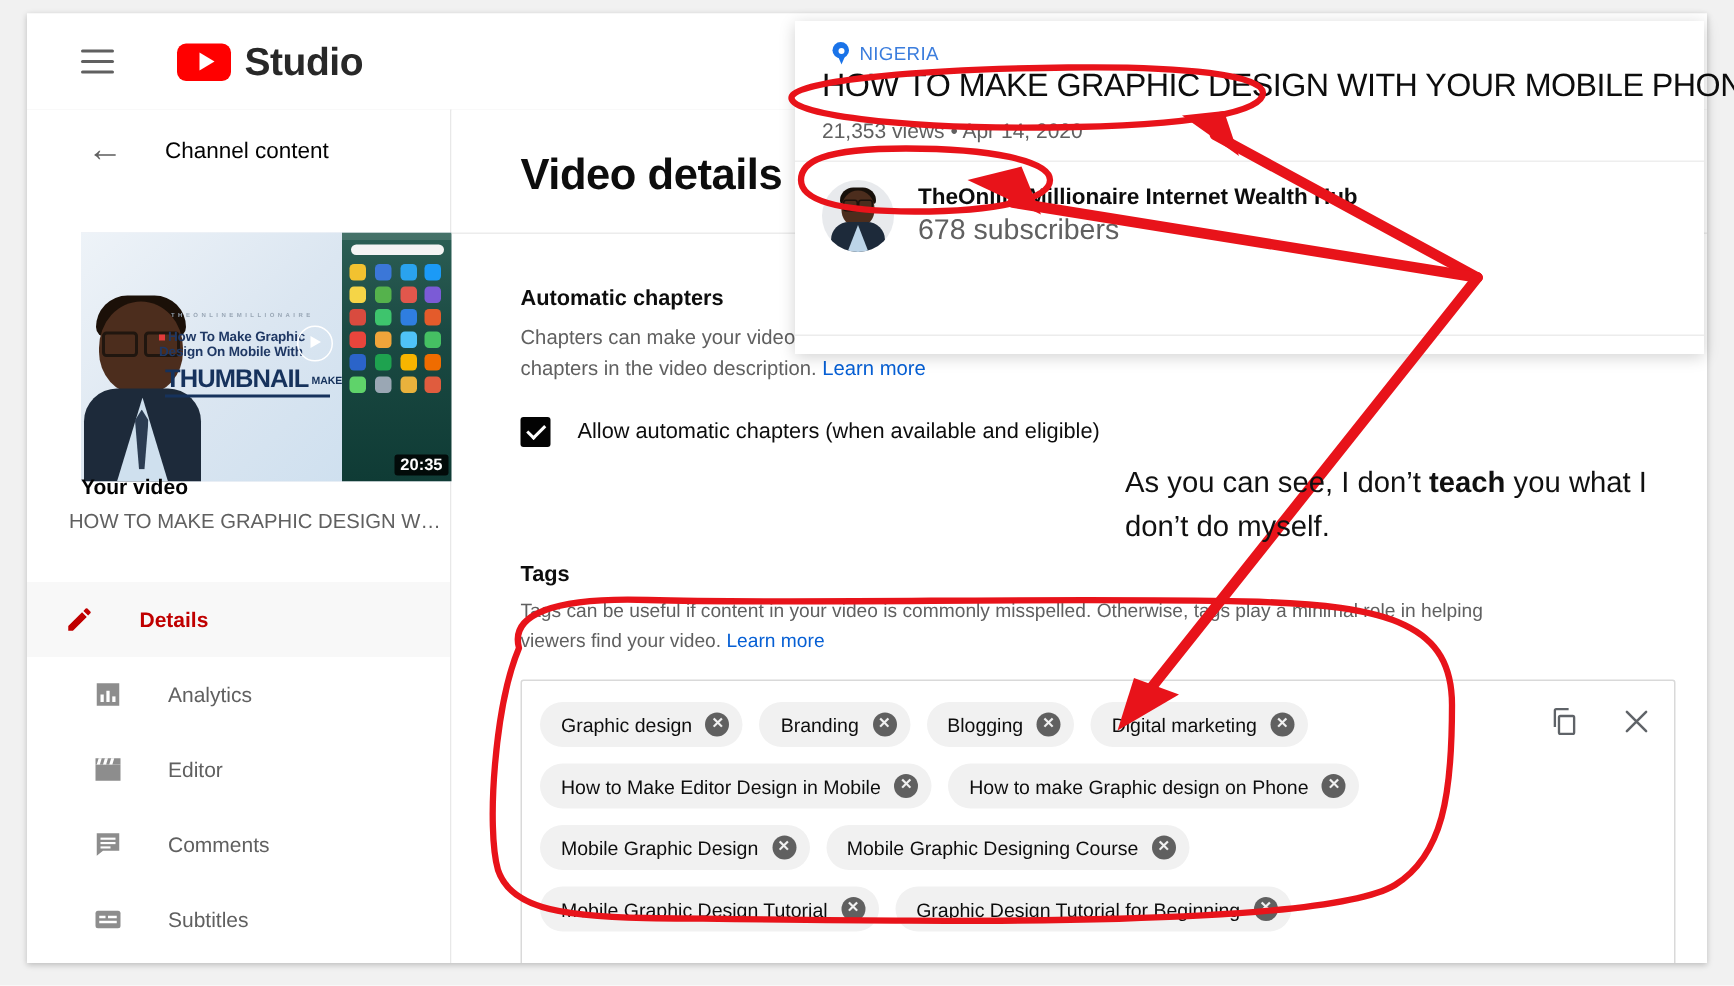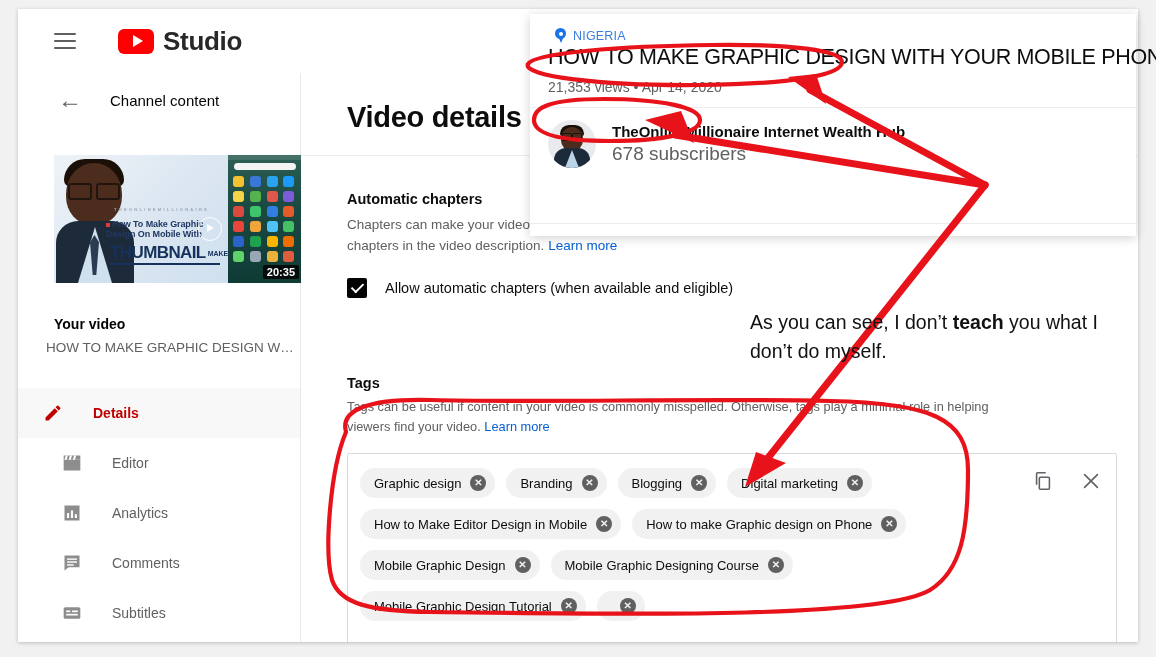--- a/index.html
+++ b/index.html
@@ -36,21 +36,21 @@
   
   #sidebar{
     position:absolute;left:0;top:64px;width:282px;bottom:0;
     background:#fff;border-right:1px solid #e8e8e8;
   }
   .back-row{display:flex;align-items:center;height:54px;padding-left:40px;cursor:pointer;}
   .back-arrow{font-size:24px;color:#606060;line-height:1;}
   .back-label{font-size:15px;color:#030303;margin-left:28px;}
 
   
-  .thumb-wrap{position:absolute;left:36px;top:82px;width:248px;height:128px;
+  .thumb-wrap{position:absolute;left:36px;top:82px;width:248px;height:166px;
     overflow:hidden;background:#dfe6ef;}
   .thumb-left{position:absolute;left:0;top:0;width:174px;height:100%;
     background:linear-gradient(135deg,#eef3f8 0%,#dbe6f1 55%,#cfe0ef 100%);}
   .face{position:absolute;left:2px;bottom:0;width:78px;height:126px;}
   .face .head{position:absolute;left:10px;top:6px;width:56px;height:62px;
     background:#4c2d1d;border-radius:50% 50% 46% 46%;}
   .face .hair{position:absolute;left:8px;top:2px;width:60px;height:28px;
     background:#1b1008;border-radius:30px 30px 10px 10px;}
   .face .glasses{position:absolute;left:12px;top:26px;width:52px;height:13px;}
   .face .glasses:before,.face .glasses:after{content:"";position:absolute;top:0;
@@ -248,38 +248,38 @@
       <div class="nav-item active">
         <span class="ico">
           <svg width="20" height="20" viewBox="0 0 24 24" fill="#c00000">
               <path d="M3 17.25V21h3.75L17.81 9.94l-3.75-3.75L3 17.25zM20.71 7.04a1 1 0 0 0 0-1.41l-2.34-2.34a1 1 0 0 0-1.41 0l-1.83 1.83 3.75 3.75 1.83-1.83z"></path>
             </svg>
         </span>
         <span class="lbl">Details</span>
       </div>
       <div class="nav-item">
         <span class="ico">
-          <svg width="20" height="20" viewBox="0 0 24 24">
-              <rect x="2" y="8" width="20" height="13" fill="#8d8d8d"></rect>
-              <path d="M2 3h20v5H2z" fill="#8d8d8d"></path>
-              <path d="M4.5 3l-1.5 5h2.5l1.5-5zM9.5 3L8 8h2.5L12 3zM14.5 3L13 8h2.5L17 3z" fill="#fff"></path>
-            </svg>
-        </span>
-        <span class="lbl">Editor</span>
-      </div>
-      <div class="nav-item">
-        <span class="ico">
           <svg width="20" height="20" viewBox="0 0 24 24" fill="#606060">
               <path d="M3 3h18v18H3z" fill="#8d8d8d"></path>
               <rect x="6" y="12" width="2.6" height="6" fill="#fff"></rect>
               <rect x="10.7" y="9" width="2.6" height="9" fill="#fff"></rect>
               <rect x="15.4" y="13.5" width="2.6" height="4.5" fill="#fff"></rect>
             </svg>
         </span>
         <span class="lbl">Analytics</span>
+      </div>
+      <div class="nav-item">
+        <span class="ico">
+          <svg width="20" height="20" viewBox="0 0 24 24">
+              <rect x="2" y="8" width="20" height="13" fill="#8d8d8d"></rect>
+              <path d="M2 3h20v5H2z" fill="#8d8d8d"></path>
+              <path d="M4.5 3l-1.5 5h2.5l1.5-5zM9.5 3L8 8h2.5L12 3zM14.5 3L13 8h2.5L17 3z" fill="#fff"></path>
+            </svg>
+        </span>
+        <span class="lbl">Editor</span>
       </div>
       <div class="nav-item">
         <span class="ico">
           <svg width="20" height="20" viewBox="0 0 24 24">
               <path d="M3 3h18v14H8l-5 4z" fill="#8d8d8d"></path>
               <rect x="6" y="6.5" width="12" height="1.7" fill="#fff"></rect>
               <rect x="6" y="10" width="12" height="1.7" fill="#fff"></rect>
               <rect x="6" y="13.5" width="8" height="1.7" fill="#fff"></rect>
             </svg>
         </span>
@@ -363,20 +363,21 @@
                 <span>Mobile Graphic Designing Course</span>
                 <span class="rm">✕</span>
               </span>
           </div>
           <div class="chip-row">
             <span class="chip">
                 <span>Mobile Graphic Design Tutorial</span>
                 <span class="rm">✕</span>
               </span>
             <span class="chip">
+                <span>Graphic Design Tutorial for Beginning</span>
                 <span class="rm">✕</span>
               </span>
           </div>
         </div>
 
         <div class="box-actions">
           <span class="copy-ic">
             <svg width="22" height="22" viewBox="0 0 24 24" fill="none" stroke="#5f6368" stroke-width="1.7">
                 <rect x="8" y="8" width="11" height="13" rx="1"></rect>
                 <path d="M5 16V4a1 1 0 0 1 1-1h9"></path>

